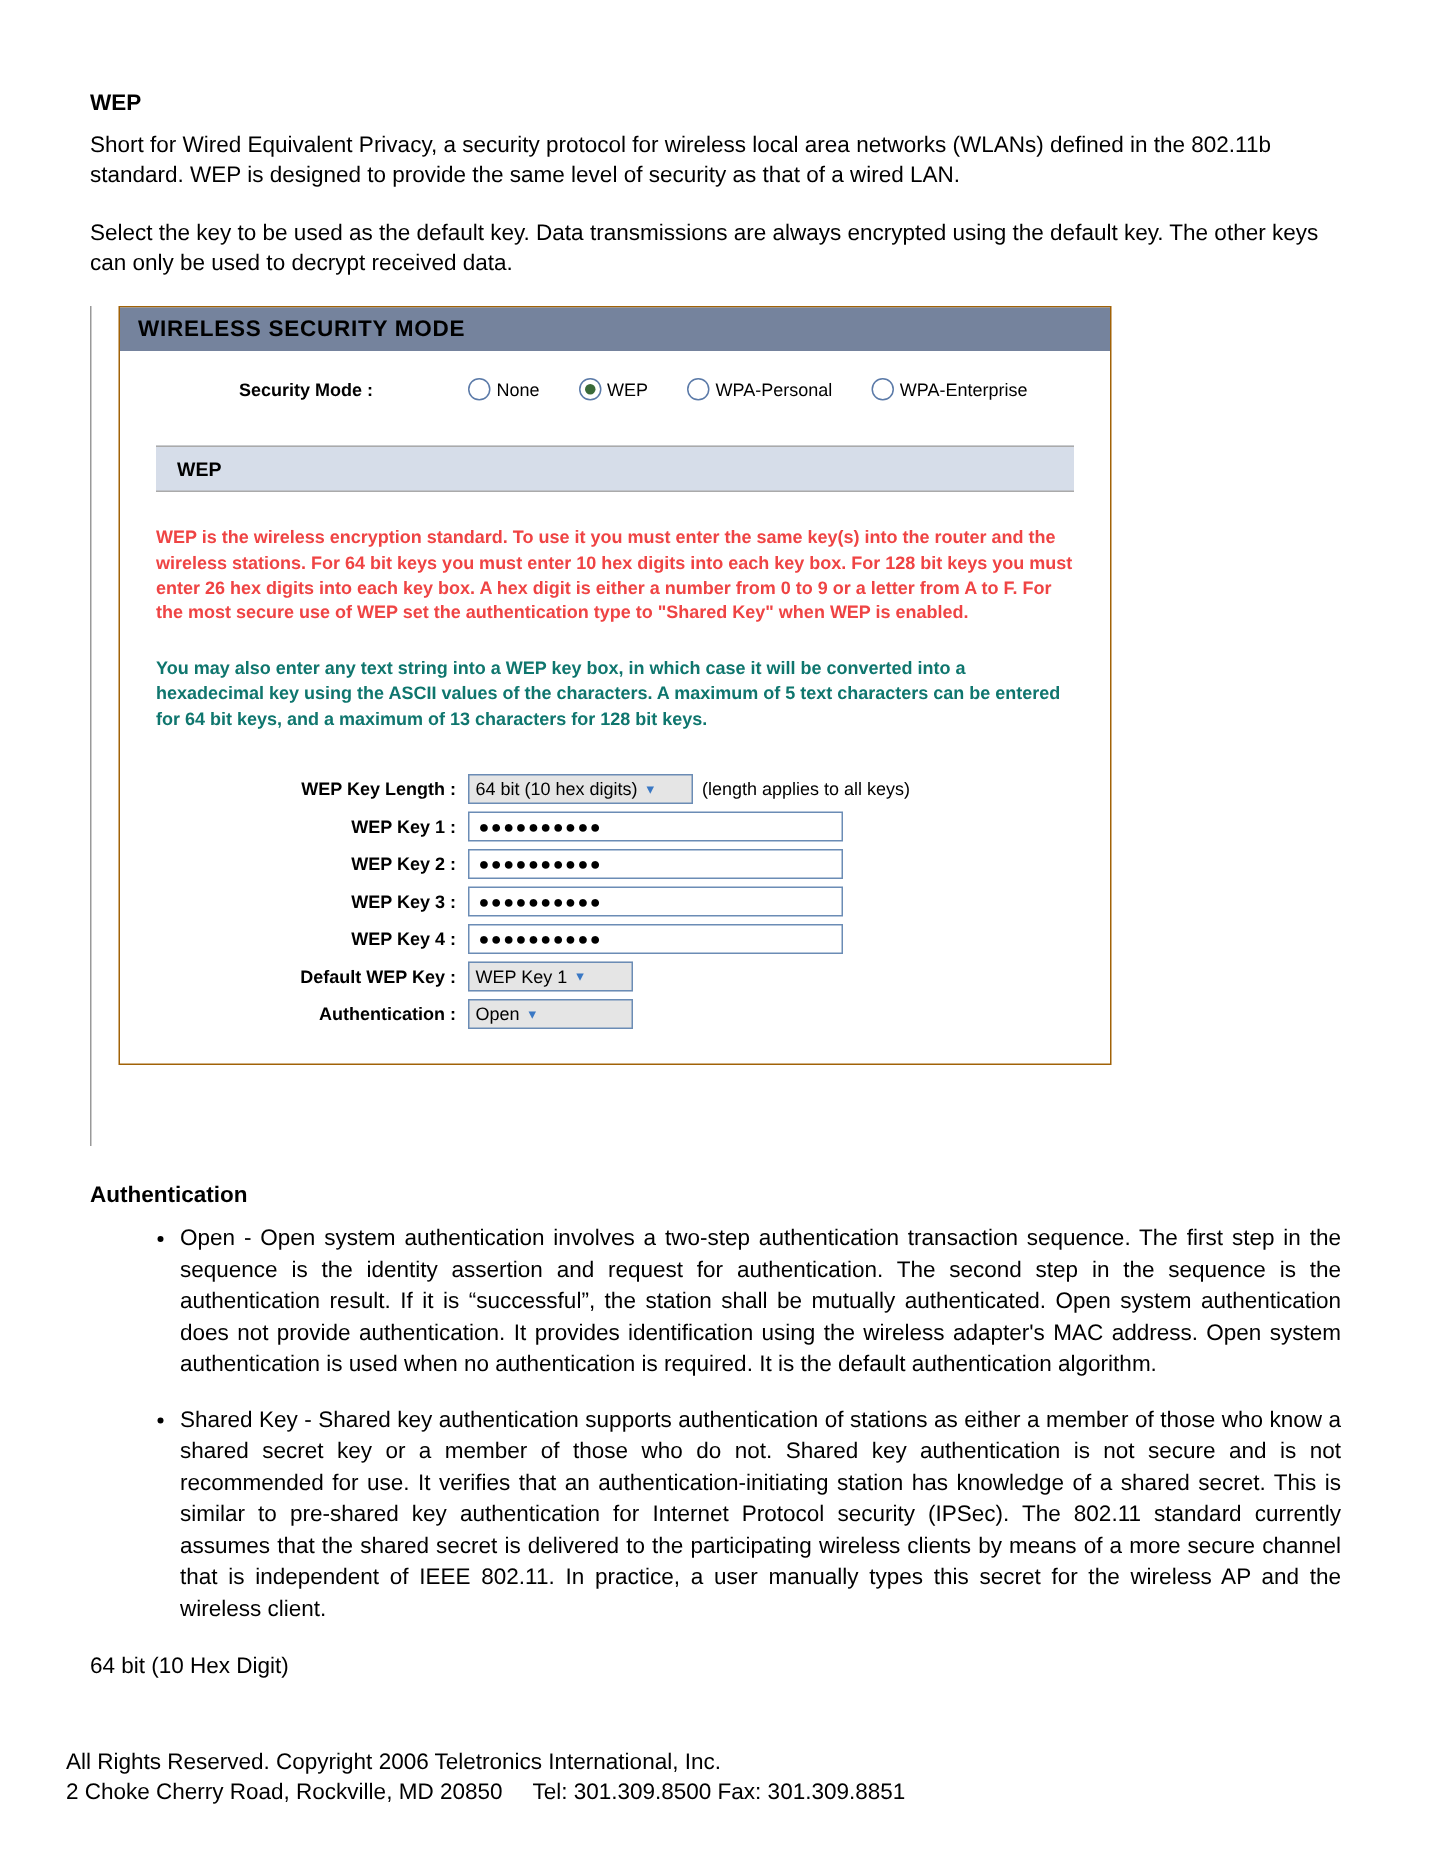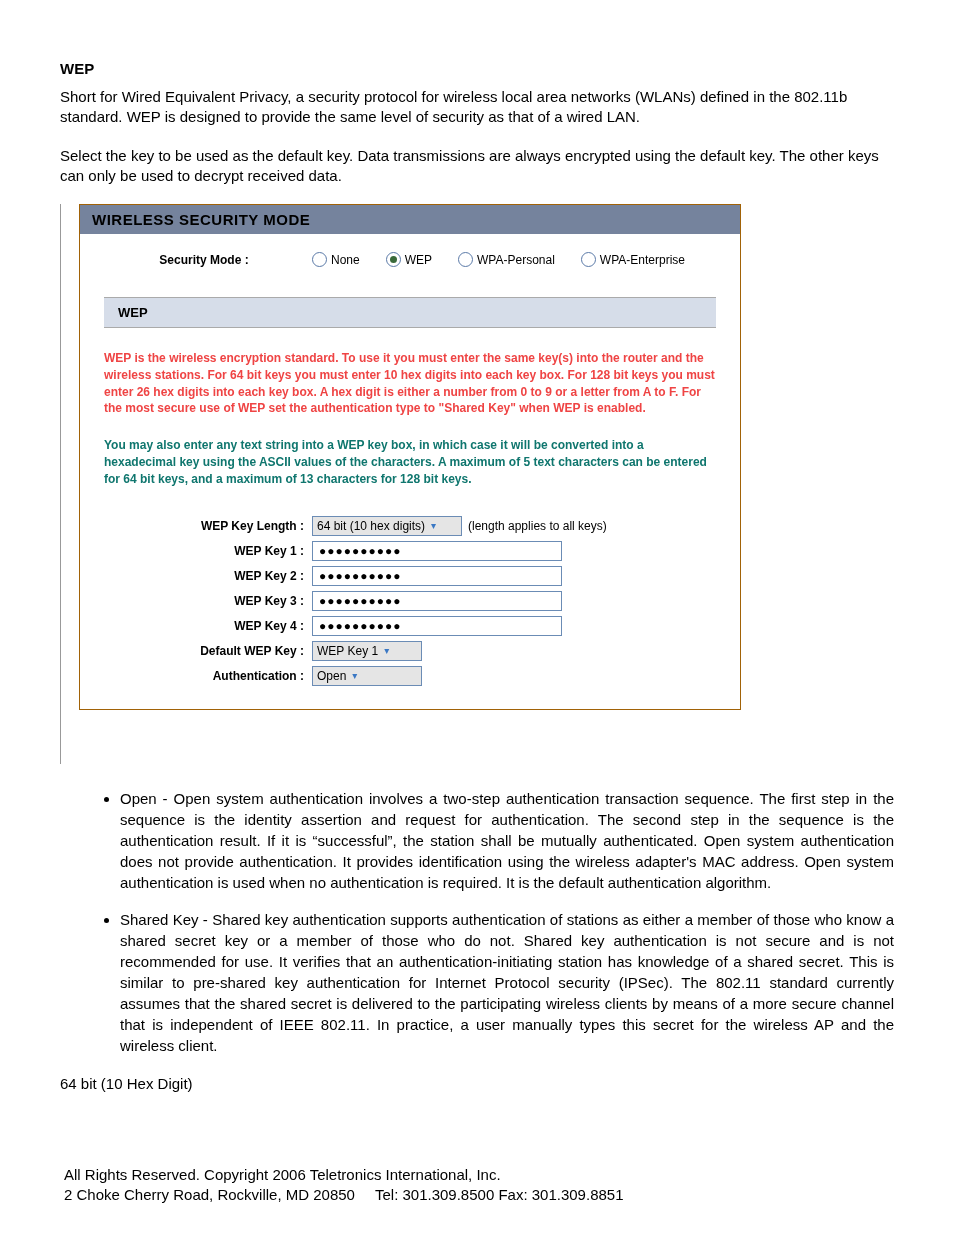--- a/index.html
+++ b/index.html
@@ -26,21 +26,21 @@
   .frow{display:flex;align-items:center;margin-bottom:5px}
   .flbl{width:200px;text-align:right;font:bold 12px Verdana,sans-serif;padding-right:8px}
   .sel{border:1px solid #6b8cb5;background:#e5e5e5;font:12px Verdana,sans-serif;height:20px;display:inline-flex;align-items:center;padding:0 4px;box-sizing:border-box}
   .sel .arrow{margin-left:6px;color:#3a78c4;font-size:10px}
   .pw{border:1px solid #6b8cb5;background:#fff;width:250px;height:20px;box-sizing:border-box;font:12px Verdana,sans-serif;padding:0 6px;letter-spacing:1px;display:flex;align-items:center}
   .note{font:12px Verdana,sans-serif;margin-left:6px}
 
   ul.bl{list-style:disc;padding-left:60px;margin:0 0 18px 0}
   ul.bl li{font-size:15px;line-height:1.4;text-align:justify;margin-bottom:16px}
 
-  .footer{font-size:15px;line-height:1.35;position:absolute;bottom:30px;left:64px;right:60px}
+  .footer{font-size:15px;line-height:1.35;position:absolute;bottom:30px;left:44px;right:60px}
   .gap{display:inline-block;width:20px}
 </style>
 </head>
 <body>
 
 <div class="page">
 
   <div class="h">WEP</div>
   <div class="p">Short for Wired Equivalent Privacy, a security protocol for wireless local area networks (WLANs) defined in the 802.11b standard. WEP is designed to provide the same level of security as that of a wired LAN.</div>
   <div class="p">Select the key to be used as the default key. Data transmissions are always encrypted using the default key. The other keys can only be used to decrypt received data.</div>
@@ -121,20 +121,21 @@
             <span class="sel" style="width:110px">
                 <span>Open</span>
                 <span class="arrow">▾</span>
               </span>
           </div>
         </div>
       </div>
     </div>
   </div>
 
+  <div class="h">Authentication</div>
   <ul class="bl">
     <li>Open - Open system authentication involves a two-step authentication transaction sequence. The first step in the sequence is the identity assertion and request for authentication. The second step in the sequence is the authentication result. If it is “successful”, the station shall be mutually authenticated. Open system authentication does not provide authentication. It provides identification using the wireless adapter's MAC address. Open system authentication is used when no authentication is required. It is the default authentication algorithm.</li>
     <li>Shared Key - Shared key authentication supports authentication of stations as either a member of those who know a shared secret key or a member of those who do not. Shared key authentication is not secure and is not recommended for use. It verifies that an authentication-initiating station has knowledge of a shared secret. This is similar to pre-shared key authentication for Internet Protocol security (IPSec). The 802.11 standard currently assumes that the shared secret is delivered to the participating wireless clients by means of a more secure channel that is independent of IEEE 802.11. In practice, a user manually types this secret for the wireless AP and the wireless client.</li>
   </ul>
 
   <div class="p">64 bit (10 Hex Digit)</div>
 
   <div class="footer">
     <div>All Rights Reserved. Copyright 2006 Teletronics International, Inc.</div>
     <div>

